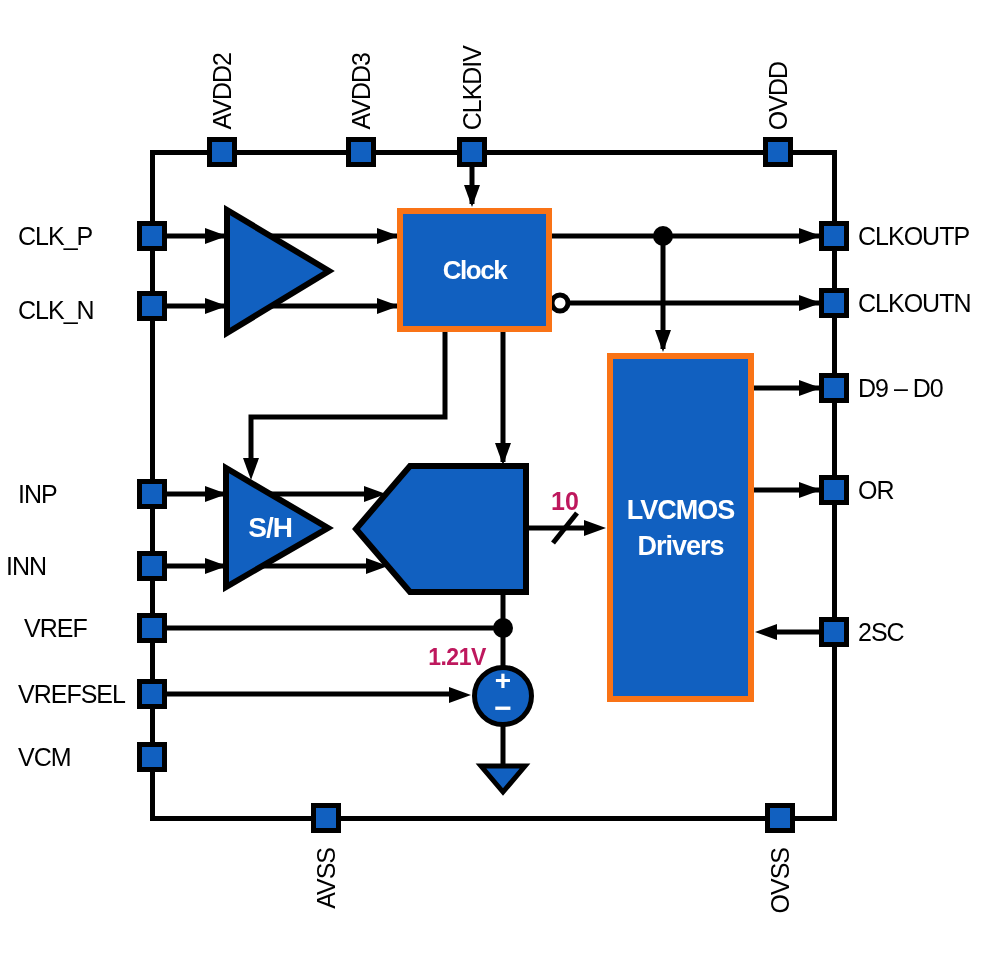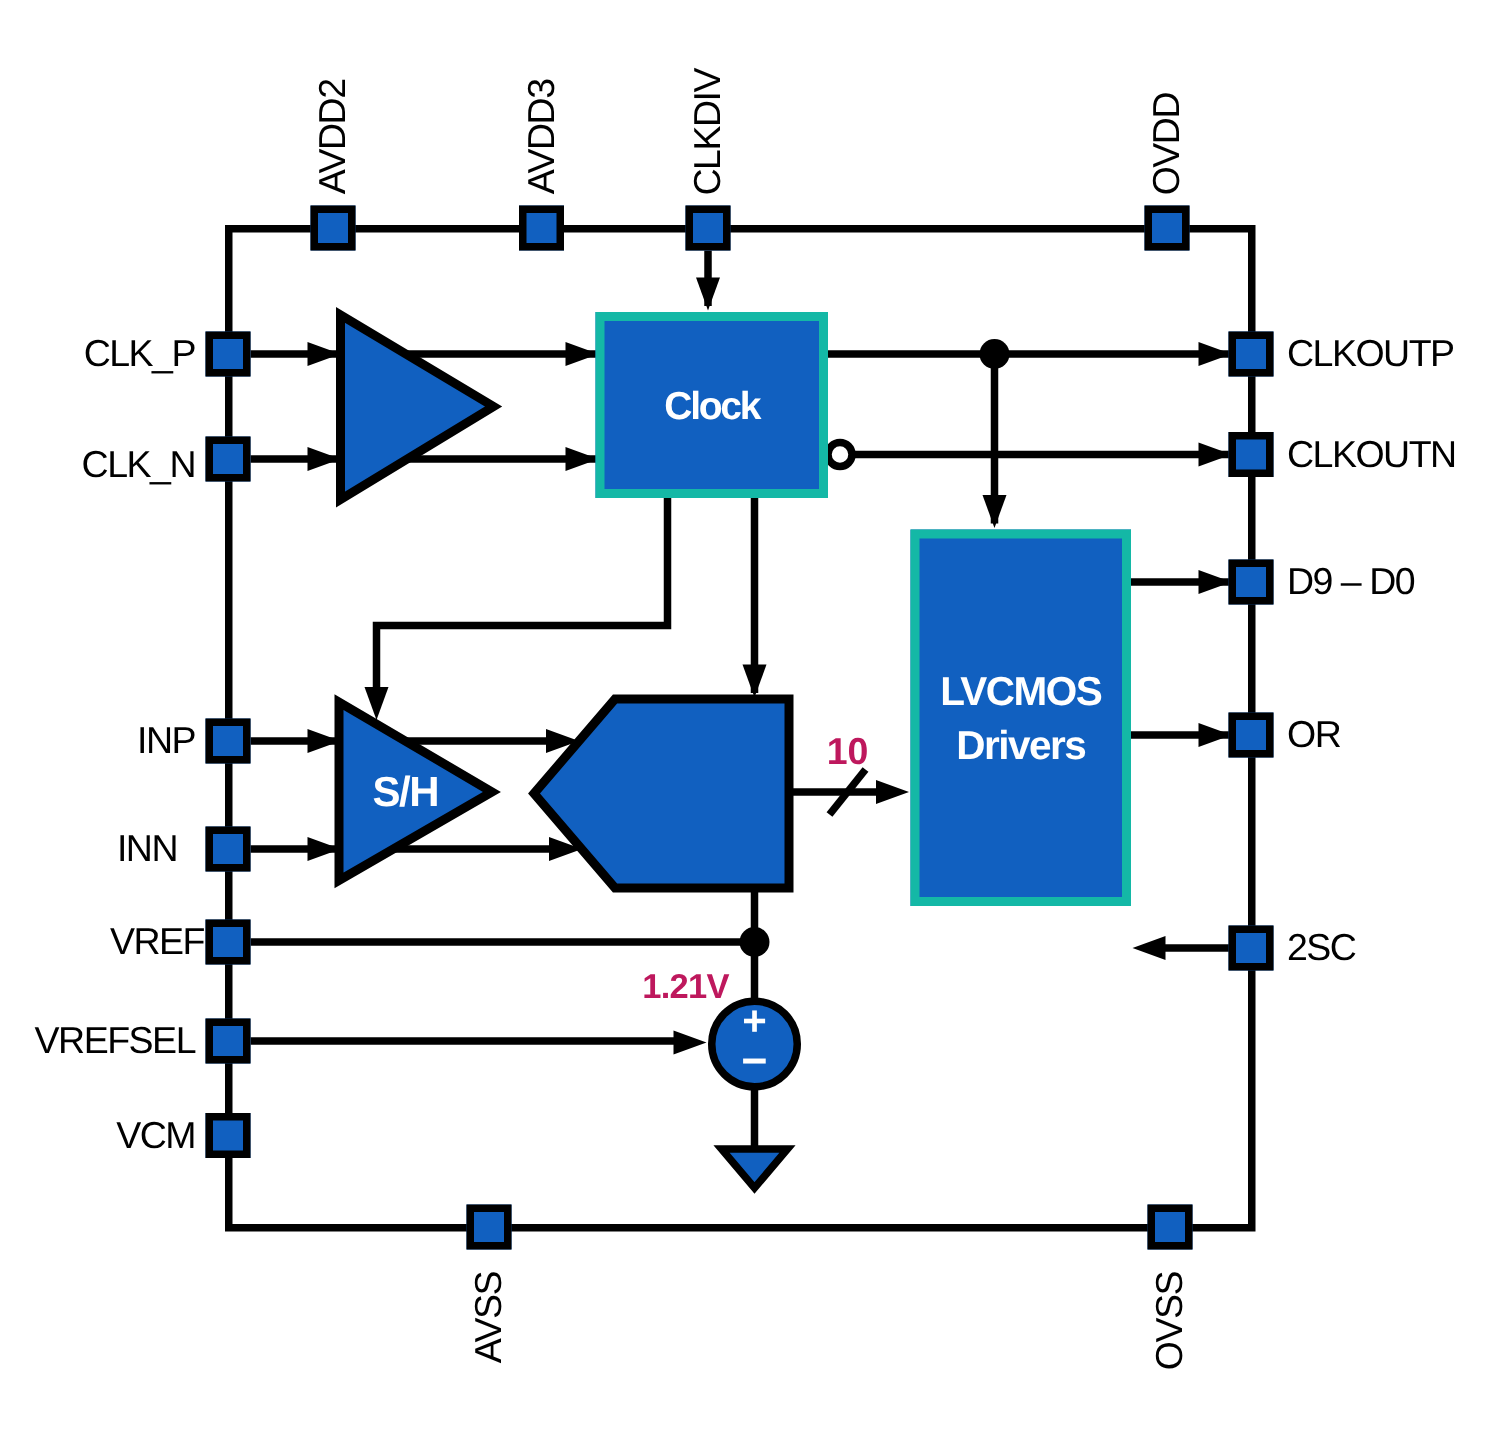--- a/index.html
+++ b/index.html
@@ -10,30 +10,30 @@
   #wiresvg{position:absolute;left:0;top:0;z-index:1;}
   .chip-border{
     position:absolute;left:150px;top:150px;width:687px;height:671px;
     border:5px solid #000;box-sizing:border-box;z-index:0;background:transparent;
   }
   .pin{
     position:absolute;width:30px;height:30px;box-sizing:border-box;
     border:5px solid #000;background:#1160C0;z-index:3;
   }
   .blk{
-    position:absolute;background:#1160C0;border:6px solid #14b8a6;box-sizing:border-box;
+    position:absolute;background:#1160C0;border:6px solid #f97316;box-sizing:border-box;
     color:#fff;font-weight:bold;display:flex;flex-direction:column;
     align-items:center;justify-content:center;z-index:2;text-align:center;
   }
   .blk .bl{display:block;}
   .pinlabel{
     position:absolute;font-size:25px;letter-spacing:-1px;color:#000;
     height:28px;line-height:28px;white-space:nowrap;z-index:2;
   }
-  .plab-left{width:112px;text-align:right;}
+  .plab-left{width:112px;}
   .plab-right{width:150px;text-align:left;}
   .vlabel{
     position:absolute;font-size:25px;letter-spacing:-1px;color:#000;white-space:nowrap;
     writing-mode:vertical-rl;transform:rotate(180deg);z-index:2;line-height:26px;width:26px;
     text-align:left;
   }
   .overlay-text{
     position:absolute;color:#fff;font-weight:bold;z-index:2;white-space:nowrap;
   }
   .adc-text{
@@ -115,21 +115,21 @@
     <polygon points="227,210 227,333 329,271" fill="#1160C0" stroke="#000" stroke-width="6"></polygon>
     <polygon points="226,468 226,587 328,528" fill="#1160C0" stroke="#000" stroke-width="6"></polygon>
     <polygon points="356,529 410,466 526,466 526,592 410,592" fill="#1160C0" stroke="#000" stroke-width="6"></polygon>
     <polygon points="481,766 525,766 503,792" fill="#1160C0" stroke="#000" stroke-width="5"></polygon>
   </svg>
 
   <div class="blk cg-text" style="left:397px;top:208px;width:155px;height:124px;">
     <span class="bl">Clock</span>
   </div>
 
-  <div class="blk lv-text" style="left:607px;top:353px;width:147px;height:251px;">
+  <div class="blk lv-text" style="left:607px;top:353px;width:147px;height:349px;">
     <span class="bl">LVCMOS</span>
     <span class="bl">Drivers</span>
   </div>
 
 
   <div class="overlay-text sh-text">S/H</div>
 
   <div class="ref-circle">
     <span class="plus">+</span>
     <span class="minus">−</span>

